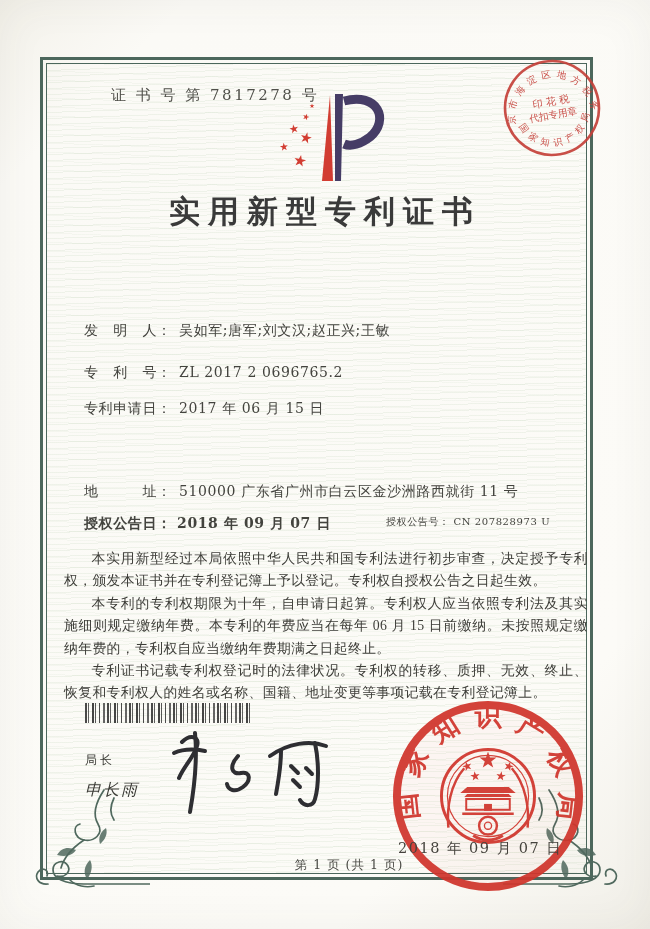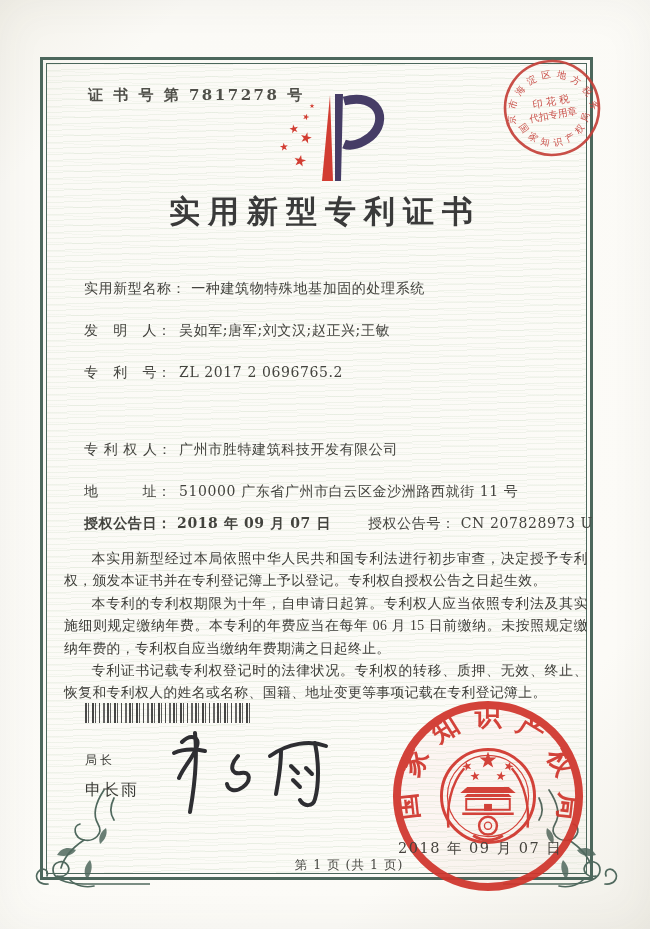--- a/index.html
+++ b/index.html
@@ -17,41 +17,41 @@
     position:absolute;left:40px;top:57px;width:547px;height:817px;
     border:3px solid #4c675c;z-index:1;
   }
   .frame-inner{
     position:absolute;inset:3px;border:1px solid #4c675c;
     background:
       repeating-linear-gradient(178deg, rgba(125,168,115,0.10) 0 1px, rgba(0,0,0,0) 1px 6px),
       repeating-linear-gradient(2deg, rgba(125,168,115,0.06) 0 1px, rgba(0,0,0,0) 1px 9px);
   }
   .abs{position:absolute;z-index:3;}
-  .cert-no{left:88px;top:86px;font-size:15px;letter-spacing:2.5px;color:#4f4f49;font-weight:bold;}
+  .cert-no{left:111px;top:86px;font-size:15px;letter-spacing:2.5px;color:#4f4f49;}
   .logo{left:266px;top:90px;width:130px;height:100px;}
   .tax-stamp{left:501px;top:57px;width:102px;height:102px;z-index:5;opacity:.92;transform:rotate(-10deg);}
   .title{left:0;width:650px;top:191px;text-align:center;font-size:31px;font-weight:600;
          letter-spacing:8px;color:#3a3a3a;}
   .frow{left:84px;font-size:14px;color:#43433e;letter-spacing:.6px;white-space:nowrap;}
   .frow .flabel{display:inline-block;min-width:90px;}
   .f0{top:280px}.f1{top:322px}.f2{top:364px}.f3{top:400px}.f4{top:441px}.f5{top:483px}
   .grant-left{left:84px;top:515px;font-size:14px;color:#43433e;letter-spacing:.6px;white-space:nowrap;font-weight:bold;}
-  .grant-right{left:368px;top:515px;font-size:14px;color:#43433e;letter-spacing:.6px;white-space:nowrap;}
+  .grant-right{left:386px;top:515px;font-size:10px;color:#43433e;letter-spacing:.6px;white-space:nowrap;}
   .paras{left:64px;top:548px;width:524px;font-size:13.8px;line-height:22.4px;
          text-align:justify;color:#3d3d38;letter-spacing:.4px;font-family:Liberation Serif, serif;}
   .paras p{margin:0;text-indent:2em;}
   .barcode{left:85px;top:703px;width:167px;height:20px;opacity:.82;
     background:repeating-linear-gradient(90deg,
       #232323 0 2px, transparent 2px 3px, #3c3c3c 3px 4px, transparent 4px 7px,
       #1d1d1d 7px 9px, transparent 9px 10px, #333 10px 11px, transparent 11px 14px,
       #262626 14px 15px, transparent 15px 18px, #444 18px 20px, transparent 20px 22px);
   }
   .signer-title{left:85px;top:752px;font-size:12px;color:#3a3a35;letter-spacing:3px;}
-  .signer-name{left:85px;top:780px;font-size:16px;color:#3a3a35;letter-spacing:2px;}
+  .signer-name{left:85px;top:780px;font-size:16px;color:#3a3a35;letter-spacing:2px;font-style:italic;}
   .signature{left:150px;top:726px;width:205px;height:95px;}
   .gov-seal{left:389px;top:697px;width:198px;height:198px;z-index:4;opacity:.93;}
   .seal-date{left:398px;top:839px;font-size:14.5px;color:#45433d;letter-spacing:1.5px;z-index:6;white-space:nowrap;}
   .footer{left:0;width:650px;top:857px;text-align:center;font-size:12.5px;color:#4a4a45;letter-spacing:1px;margin-left:24px;}
   .flourish{z-index:2;}
   .fl-bl{left:18px;top:788px;width:132px;height:118px;}
   .fl-br{left:503px;top:788px;width:132px;height:118px;transform:scaleX(-1);}
 </style>
 </head>
 <body>
@@ -125,35 +125,31 @@
     </text>
     <text font-size="9" fill="#c5413a" font-family="'DejaVu Serif',serif">
       <textPath href="#tbot" startOffset="50%" text-anchor="middle" textLength="92" lengthAdjust="spacing">国家知识产权局</textPath>
     </text>
     <text x="50" y="47" font-size="10" fill="#c5413a" text-anchor="middle">印 花 税</text>
     <text x="50" y="60" font-size="9.5" fill="#c5413a" text-anchor="middle">代扣专用章</text>
   </svg>
 
   <div class="abs title">实用新型专利证书</div>
 
-  <div class="abs frow f0">
-    <span class="flabel">实用新型名称：</span>
-    <span>一种建筑物特殊地基加固的处理系统</span>
-  </div>
   <div class="abs frow f1">
     <span class="flabel">发　明　人：</span>
     <span>吴如军;唐军;刘文汉;赵正兴;王敏</span>
   </div>
   <div class="abs frow f2">
     <span class="flabel">专　利　号：</span>
     <span>ZL 2017 2 0696765.2</span>
   </div>
-  <div class="abs frow f4">
-    <span class="flabel">专 利 权 人：</span>
-    <span>广州市胜特建筑科技开发有限公司</span>
+  <div class="abs frow f3">
+    <span class="flabel">专利申请日：</span>
+    <span>2017 年 06 月 15 日</span>
   </div>
   <div class="abs frow f5">
     <span class="flabel">地　　　址：</span>
     <span>510000 广东省广州市白云区金沙洲路西就街 11 号</span>
   </div>
 
   <div class="abs grant-left">
     <span>授权公告日：</span>
     <span>2018 年 09 月 07 日</span>
   </div>

